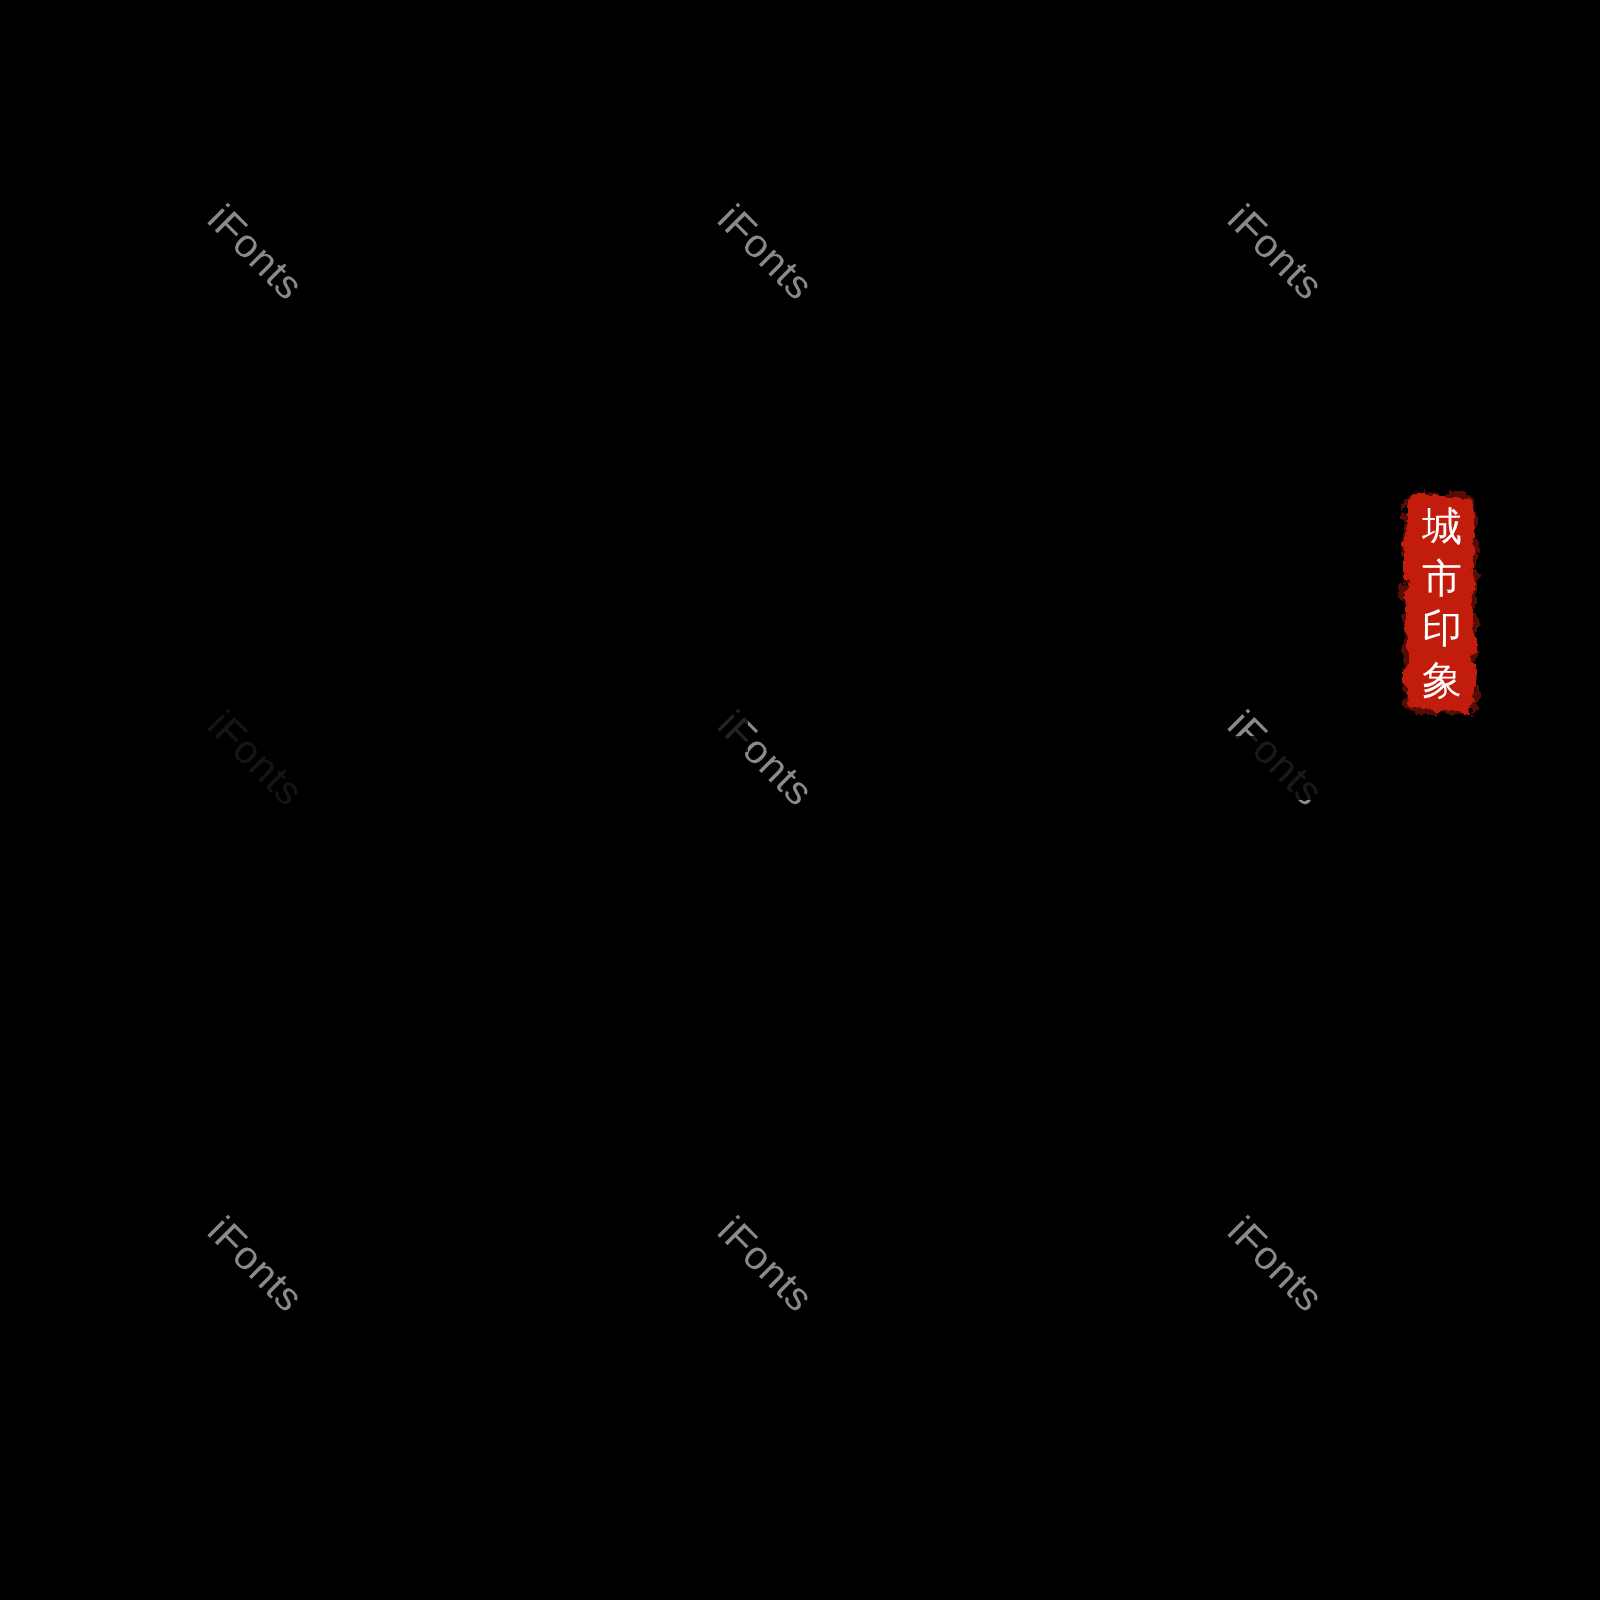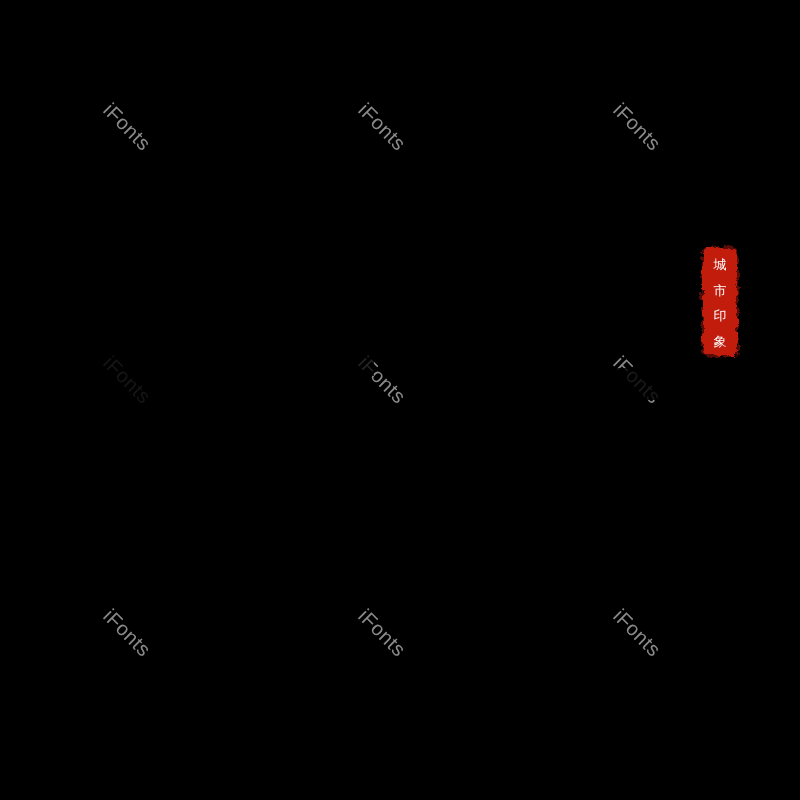--- a/index.html
+++ b/index.html
@@ -61,21 +61,21 @@
     top: 0;
     display: block;
   }
   .seal-text {
     position: absolute;
     left: 50%;
     top: 9px;
     transform: translateX(-50%);
     width: 18px;
     font-family: "Liberation Serif", serif;
-    font-size: 13px;
+    font-size: 20px;
     line-height: 25.5px;
     font-weight: 400;
     color: var(--seal_text_white, #fff);
     text-align: center;
     word-break: break-all;
     user-select: none;
   }
 </style>
 </head>
 <body>

